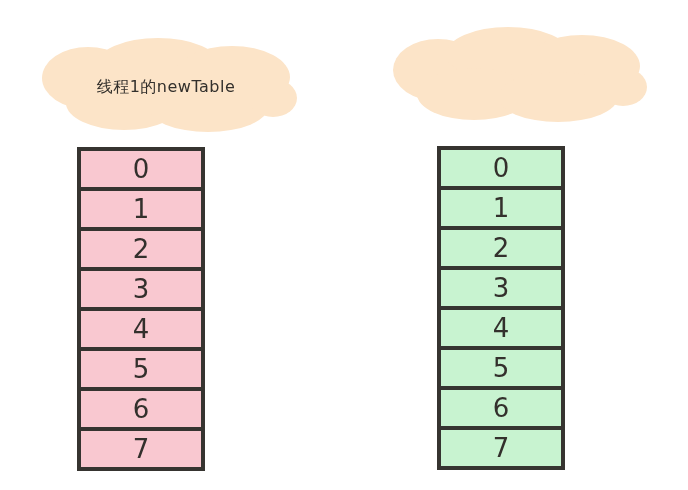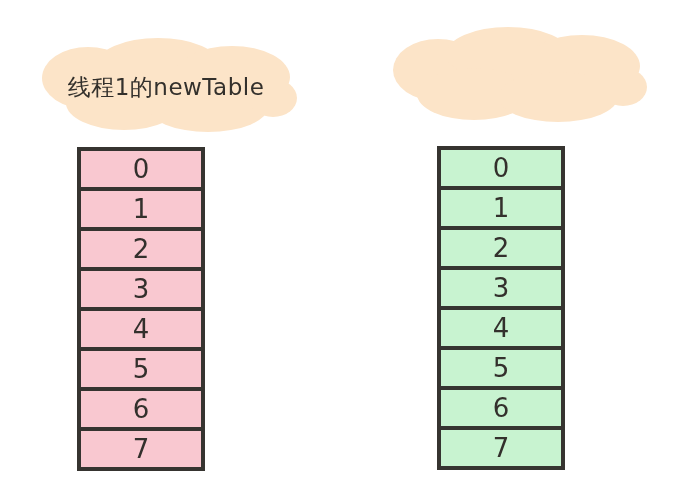--- a/index.html
+++ b/index.html
@@ -15,21 +15,21 @@
   
   .cloud { position: absolute; }
   .cloud svg { display: block; width: 100%; height: 100%; }
   .cloud ellipse { fill: var(--cloud-fill, #fce4c8); }
   .cloud-1 { left: 30px; top: 30px; width: 268px; height: 104px; }
   .cloud-2 { left: 382px; top: 20px; width: 266px; height: 104px; }
 
   .cloud-label {
     position: absolute;
     transform: translate(-50%, -50%);
-    font-size: 23px;
+    font-size: 16px;
     letter-spacing: 0.5px;
     color: var(--text-color, #33302c);
     white-space: nowrap;
   }
   .cloud-label-1 { left: 166px; top: 87px; }
   .cloud-label-2 { left: 516px; top: 74px; }
 
   
   .array-table {
     position: absolute;

